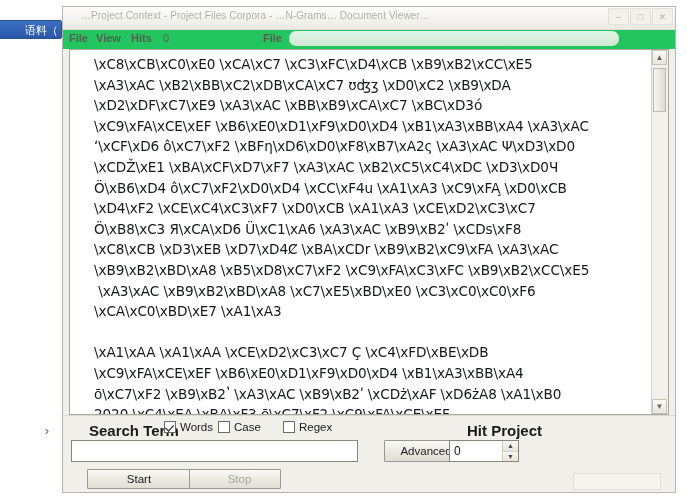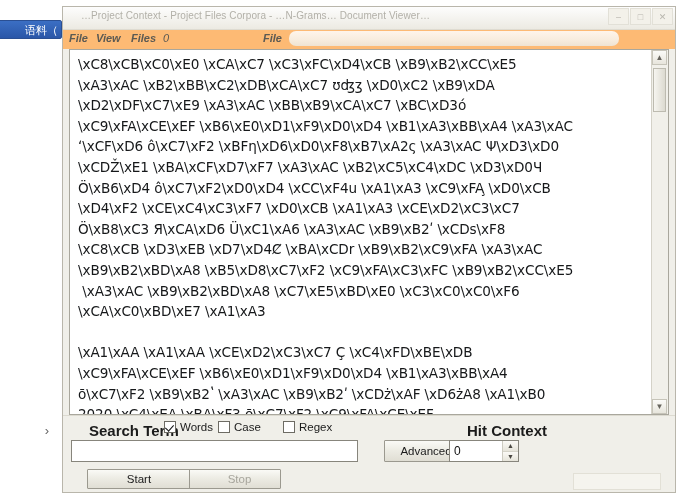--- a/index.html
+++ b/index.html
@@ -108,24 +108,23 @@
     background: #f3f1ea;
     border: 1px solid #e2e0d7;
     box-sizing: border-box;
   }
 
   
   .menubar {
     height: 19px;
     flex: 0 0 auto;
     position: relative;
-    background: #fdba74;
+    background: #22c55e;
     font-size: 11px;
     color: #6f6d66;
-    font-style: italic;
   }
   .menubar .mi {
     position: absolute;
     top: 2px;
     font-weight: bold;
     color: #5c5a53;
     white-space: nowrap;
   }
   .m-file     { left: 6px; }
   .m-view     { left: 33px; }
@@ -147,21 +146,21 @@
     margin: 0 6px;
     position: relative;
     background: #ffffff;
     border: 1px solid #a9a79d;
     box-sizing: border-box;
     display: flex;
     overflow: hidden;
   }
   .text-content {
     flex: 1 1 auto;
-    padding: 4px 6px 2px 8px;
+    padding: 4px 6px 2px 24px;
     font-family: "DejaVu Sans", sans-serif;
     font-size: 13.6px;
     line-height: 20.6px;
     color: #16181a;
     white-space: pre;
     overflow: hidden;
     letter-spacing: -0.1px;
   }
   .text-content .line { height: 20.6px; }
 
@@ -351,21 +350,21 @@
       <div class="win-buttons">
         <span>–</span>
         <span>□</span>
         <span>✕</span>
       </div>
     </div>
 
     <div class="menubar">
       <div class="mi m-file">File</div>
       <div class="mi m-view">View</div>
-      <div class="mi m-hits">Files</div>
+      <div class="mi m-hits">Hits</div>
       <div class="mi m-hitcount">0</div>
       <div class="mi m-file2">File</div>
       <div class="fade-box"></div>
     </div>
 
     <div class="text-area-wrap">
       <div class="text-content" id="text-content"><div class="line">\xC8\xCB\xC0\xE0 \xCA\xC7 \xC3\xFC\xD4\xCB \xB9\xB2\xCC\xE5</div><div class="line">\xA3\xAC \xB2\xBB\xC2\xDB\xCA\xC7 ʊʤʒ \xD0\xC2 \xB9\xDA</div><div class="line">\xD2\xDF\xC7\xE9 \xA3\xAC \xBB\xB9\xCA\xC7 \xBC\xD3ó</div><div class="line">\xC9\xFA\xCE\xEF \xB6\xE0\xD1\xF9\xD0\xD4 \xB1\xA3\xBB\xA4 \xA3\xAC</div><div class="line">ʻ\xCF\xD6 ô\xC7\xF2 \xBFη\xD6\xD0\xF8\xB7\xA2ς \xA3\xAC Ψ\xD3\xD0</div><div class="line">\xCDŽ\xE1 \xBA\xCF\xD7\xF7 \xA3\xAC \xB2\xC5\xC4\xDC \xD3\xD0Ч</div><div class="line">Ö\xB6\xD4 ô\xC7\xF2\xD0\xD4 \xCC\xF4u \xA1\xA3 \xC9\xFA̧ \xD0\xCB</div><div class="line">\xD4\xF2 \xCE\xC4\xC3\xF7 \xD0\xCB \xA1\xA3 \xCE\xD2\xC3\xC7</div><div class="line">Ö\xB8\xC3 Я\xCA\xD6 Ü\xC1\xA6 \xA3\xAC \xB9\xB2ʹ \xCDs\xF8</div><div class="line">\xC8\xCB \xD3\xEB \xD7\xD4Ȼ \xBA\xCDr \xB9\xB2\xC9\xFA \xA3\xAC</div><div class="line">\xB9\xB2\xBD\xA8 \xB5\xD8\xC7\xF2 \xC9\xFA\xC3\xFC \xB9\xB2\xCC\xE5</div><div class="line"> \xA3\xAC \xB9\xB2\xBD\xA8 \xC7\xE5\xBD\xE0 \xC3\xC0\xC0\xF6</div><div class="line">\xCA\xC0\xBD\xE7 \xA1\xA3</div><div class="line"></div><div class="line">\xA1\xAA \xA1\xAA \xCE\xD2\xC3\xC7 Ç \xC4\xFD\xBE\xDB</div><div class="line">\xC9\xFA\xCE\xEF \xB6\xE0\xD1\xF9\xD0\xD4 \xB1\xA3\xBB\xA4</div><div class="line">ō\xC7\xF2 \xB9\xB2ʽ \xA3\xAC \xB9\xB2ʹ \xCDż\xAF \xD6żA8 \xA1\xB0</div><div class="line">2020 \xC4\xEA \xBA\xF3 ō\xC7\xF2 \xC9\xFA\xCE\xEF</div></div>
       <div class="vscroll">
         <div class="arrow up">▲</div>
         <div class="thumb"></div>
@@ -389,21 +388,21 @@
         <span class="box"></span>
         <span>Regex</span>
       </label>
 
       <input class="search-input" type="text" value="" style="">
 
       <div class="btn btn-advanced">Advanced</div>
       <div class="btn btn-start">Start</div>
       <div class="btn btn-stop disabled">Stop</div>
 
-      <div class="lbl-bold lbl-hit-loc">Hit Context</div>
+      <div class="lbl-bold lbl-hit-loc">Hit Project</div>
       <div class="spinner">
         <div class="val">0</div>
         <div class="arrows">
           <span>▲</span>
           <span>▼</span>
         </div>
       </div>
 
       <div class="ghost-box"></div>
     </div>

